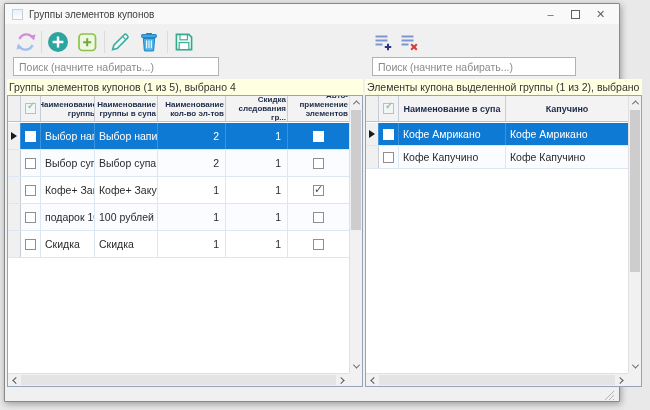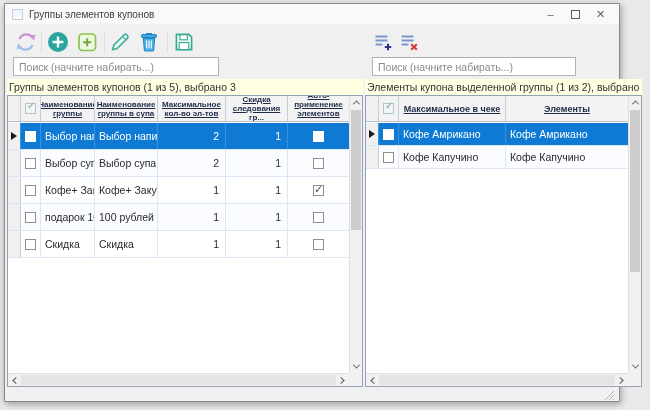--- a/index.html
+++ b/index.html
@@ -31,22 +31,22 @@
   
   .search{position:absolute;top:53px;height:19px;border:1px solid #b2b2b2;background:#fff;
     font-family:"Liberation Sans",sans-serif;font-size:10.5px;color:#444;padding:0 5px;outline:none;}
   .search::placeholder{color:#8a8a8a;opacity:1;}
   
   .info{position:absolute;top:75px;height:16px;background:#ffffe1;font-size:10.5px;color:#333;
     line-height:16px;padding-left:2px;white-space:nowrap;overflow:hidden;}
   
   .tbl{position:absolute;top:91px;height:292px;background:#fff;border:1px solid #95a4b4;}
   .thead{position:absolute;left:0;top:0;right:13px;height:26px;background:#f3f3f3;border-bottom:1px solid #b9c3ce;display:flex;}
-  .th{border-right:1px solid #c6cdd6;display:flex;align-items:center;justify-content:center;text-align:center;
-      font-size:8px;font-weight:bold;color:#1d2b49;line-height:9px;overflow:hidden;padding:0 1px;text-decoration:underline;}
+  .th{border-right:1px solid #c6cdd6;display:flex;align-items:center;justify-content:center;text-align:right;
+      font-size:8px;font-weight:bold;color:#1d2b49;line-height:9px;overflow:hidden;padding:0 1px;}
   .rt .th{font-size:9px;line-height:10px;}
   .th.hind{background:#f0f0f0;}
   .tbody{position:absolute;left:0;top:27px;right:13px;bottom:13px;overflow:hidden;background:#fff;}
   .tr{display:flex;height:27px;border-bottom:1px solid #dbe7f3;background:#fff;}
   .rt .tr{height:23px;}
   .tr.alt{background:#fafcff;}
   .tr.selected{background:#0e7ad3;}
   .td{border-right:1px solid #dbe7f3;font-size:10.5px;color:#2a2a2a;display:flex;align-items:center;
       padding:0 4px;overflow:hidden;white-space:nowrap;}
   .tr.selected .td{color:#fff;border-right-color:#3a92dd;}
@@ -152,32 +152,32 @@
   <div class="ico-sm" style="left:394px;">
     <svg viewBox="0 0 21 21">
       <path d="M2.5 4.5h12M2.5 8.5h12M2.5 12.5h7" stroke="#7d96d2" stroke-width="1.9" fill="none"></path>
       <path d="M12.2 12.2l5.6 5.6M17.8 12.2l-5.6 5.6" stroke="#d43a3a" stroke-width="2" fill="none"></path>
     </svg>
   </div>
 
   <input class="search" style="left: 8px; width: 206px;" placeholder="Поиск (начните набирать...)">
   <input class="search" style="left: 367px; width: 204px;" placeholder="Поиск (начните набирать...)">
 
-  <div class="info" style="left:2px;width:356px;">Группы элементов купонов (1 из 5), выбрано 3</div>
+  <div class="info" style="left:2px;width:356px;">Группы элементов купонов (1 из 5), выбрано 4</div>
   <div class="info" style="left:360px;width:277px;">Элементы купона выделенной группы (1 из 2), выбрано 0</div>
 
   <div class="tbl" style="left:2px;width:356px;">
     <div class="thead">
       <div class="th hind c-ind"></div>
       <div class="th c-cb">
           <span class="cb hdr"></span>
         </div>
       <div class="th c-name">Наименование группы</div>
       <div class="th c-rcpt">Наименование группы  в супа</div>
-      <div class="th c-max">Максимальное кол-во эл-тов</div>
+      <div class="th c-max">Наименование кол-во эл-тов</div>
       <div class="th c-ord">Скидка следования гр...</div>
       <div class="th c-auto">Авто-применение элементов группы</div>
     </div>
     <div class="tbody">
 
       <div class="tr selected">
         <div class="td ind c-ind">
             <span class="tri"></span>
           </div>
         <div class="td ctr c-cb">
@@ -272,22 +272,22 @@
   </div>
 
   <div class="splitter"></div>
 
   <div class="tbl rt" style="left:360px;width:277px;">
     <div class="thead">
       <div class="th hind r-ind"></div>
       <div class="th r-cb">
           <span class="cb hdr"></span>
         </div>
-      <div class="th r-name">Максимальное в чеке</div>
-      <div class="th r-hint">Элементы</div>
+      <div class="th r-name">Наименование в супа</div>
+      <div class="th r-hint">Капучино</div>
     </div>
     <div class="tbody">
 
       <div class="tr selected">
         <div class="td ind r-ind">
             <span class="tri"></span>
           </div>
         <div class="td ctr r-cb">
             <span class="cb"></span>
           </div>

